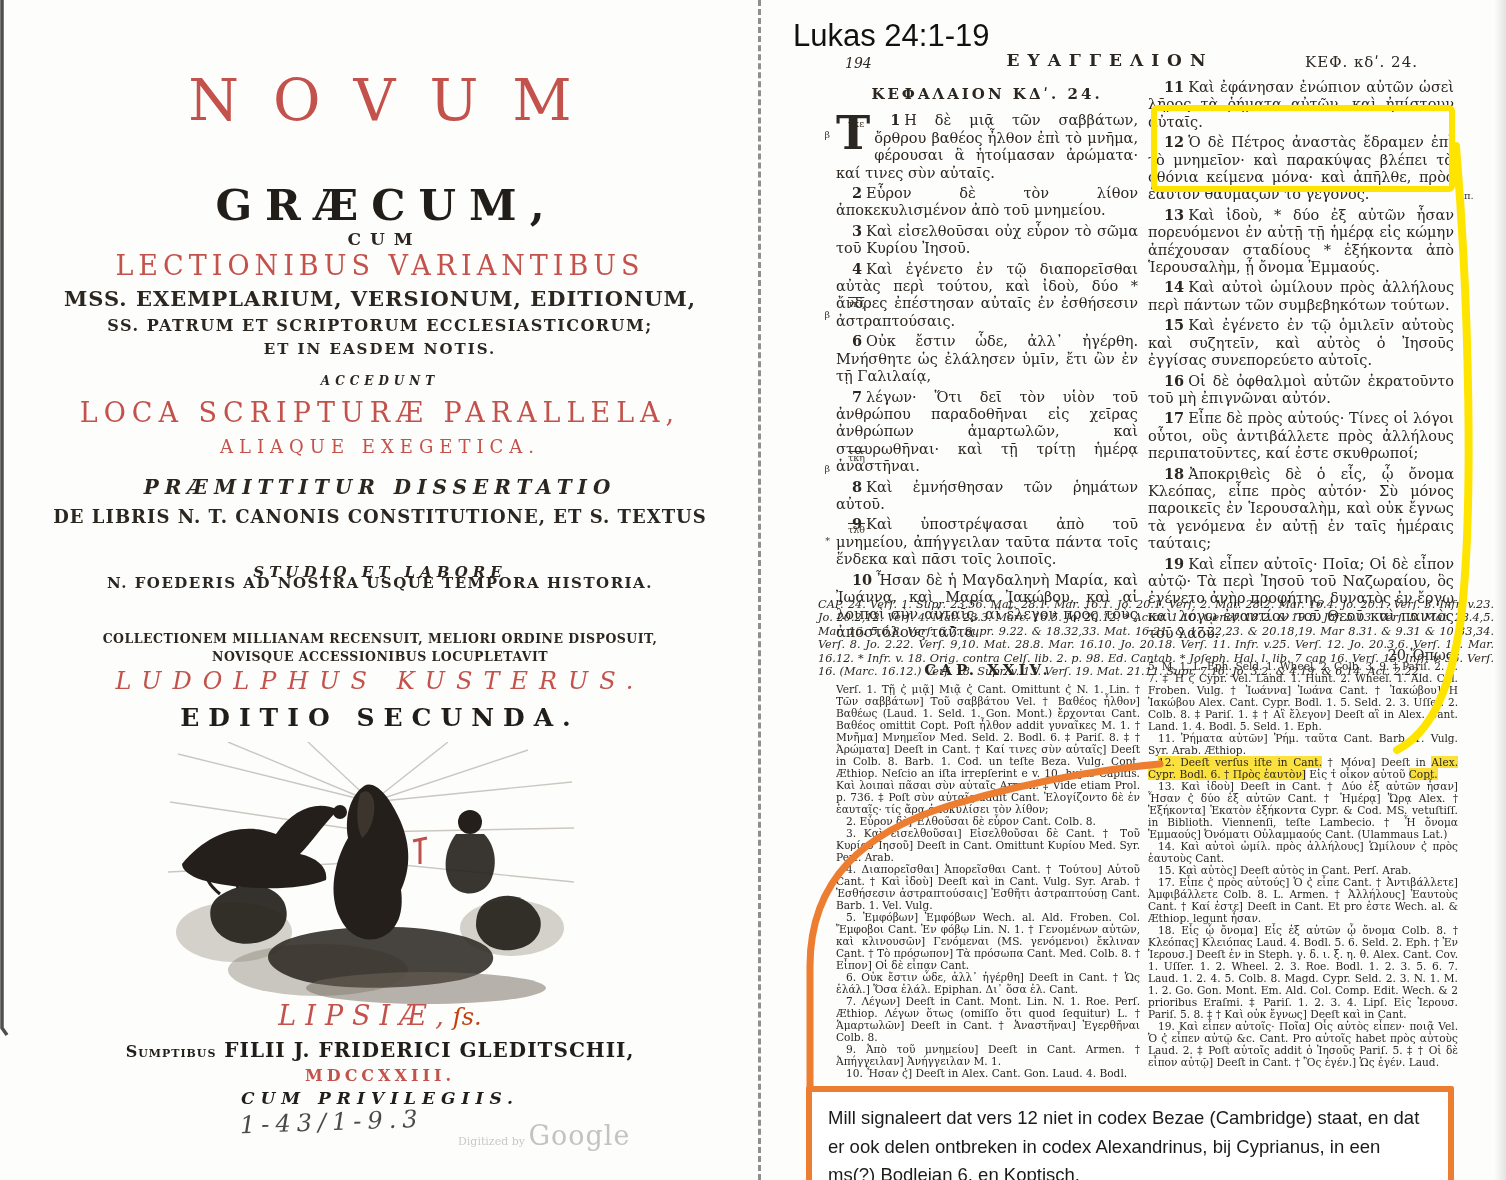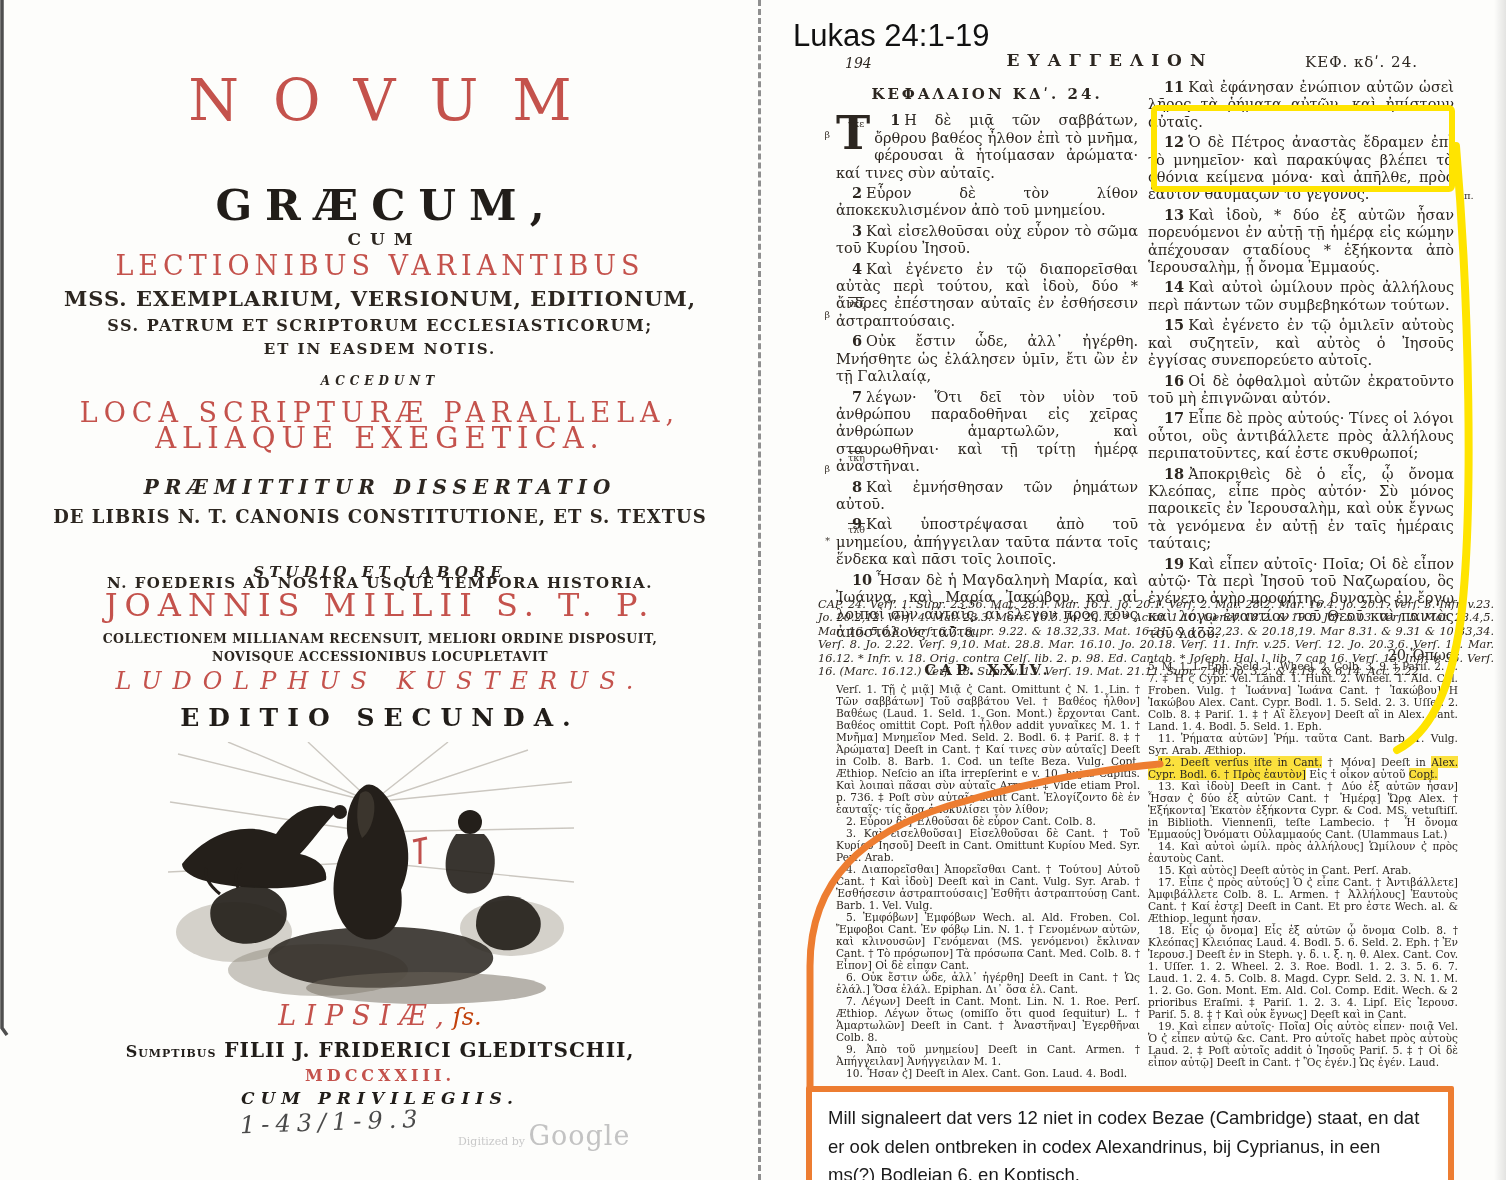--- a/index.html
+++ b/index.html
@@ -12,21 +12,21 @@
   .l0 {top:66px;  font-size:58px;letter-spacing:34px;text-indent:34px;}
   .l1 {top:136px; font-size:55px;letter-spacing:9px;text-indent:9px;}
   .l2 {top:180px; font-size:43px;letter-spacing:13px;text-indent:13px;font-weight:bold;color:#211d19;}
   .l3 {top:229px; font-size:17px;letter-spacing:9px;text-indent:9px;font-weight:bold;}
   .l4 {top:250px; font-size:27px;letter-spacing:5px;}
   .l5 {top:286px; font-size:21px;font-weight:bold;letter-spacing:1px;}
   .l6 {top:316px; font-size:16px;font-weight:bold;letter-spacing:1.5px;}
   .l7 {top:340px; font-size:15px;font-weight:bold;letter-spacing:2px;}
   .l8 {top:374px; font-size:12px;font-style:italic;letter-spacing:5px;font-weight:bold;}
   .l9 {top:397px; font-size:27px;letter-spacing:6px;}
-  .l10{top:421px; font-size:29px;letter-spacing:6px;}
+  .l10{top:436px; font-size:18px;letter-spacing:6px;}
   .l11{top:475px; font-size:20px;font-style:italic;letter-spacing:6px;font-weight:bold;}
   .l12{top:506px; font-size:18px;font-weight:bold;letter-spacing:1px;}
   .l13{top:532px; font-size:15px;font-weight:bold;letter-spacing:1.5px;margin-top:42px;}
   .l14{top:563px; font-size:15px;font-style:italic;letter-spacing:5px;font-weight:bold;}
   .l15{top:586px; font-size:32px;letter-spacing:7px;}
   .l16{top:631px; font-size:12.5px;font-variant:small-caps;font-weight:bold;letter-spacing:.5px;}
   .l17{top:649px; font-size:12.5px;font-variant:small-caps;font-weight:bold;letter-spacing:.5px;}
   .l18{top:667px; font-size:24px;font-style:italic;letter-spacing:11px;}
   .l19{top:703px; font-size:25px;letter-spacing:9px;font-weight:bold;color:#211d19;}
   .engraving{position:absolute;left:168px;top:742px;}
@@ -99,21 +99,20 @@
     <div class="tl l5">MSS. EXEMPLARIUM, VERSIONUM, EDITIONUM,</div>
     <div class="tl l6">SS. PATRUM ET SCRIPTORUM ECCLESIASTICORUM;</div>
     <div class="tl l7">ET IN EASDEM NOTIS.</div>
     <div class="tl l8">ACCEDUNT</div>
     <div class="tl l9 red">LOCA SCRIPTURÆ PARALLELA,</div>
     <div class="tl l10 red">ALIAQUE EXEGETICA.</div>
     <div class="tl l11">PRÆMITTITUR DISSERTATIO</div>
     <div class="tl l12">DE LIBRIS N. T. CANONIS CONSTITUTIONE, ET S. TEXTUS</div>
     <div class="tl l13">N. FOEDERIS AD NOSTRA USQUE TEMPORA HISTORIA.</div>
     <div class="tl l14">STUDIO ET LABORE</div>
-    <div class="tl l15 red">JOANNIS MILLII S. T. P.</div>
     <div class="tl l16">COLLECTIONEM MILLIANAM RECENSUIT, MELIORI ORDINE DISPOSUIT,</div>
     <div class="tl l17">NOVISQUE ACCESSIONIBUS LOCUPLETAVIT</div>
     <div class="tl l18 red">LUDOLPHUS KUSTERUS.</div>
     <div class="tl l19">EDITIO SECUNDA.</div>
 
     <svg class="engraving" width="408" height="262" viewBox="0 0 408 262">
       <g stroke="#a39c91" stroke-width="1.4" opacity="0.55">
         <line x1="204" y1="60" x2="10" y2="12"></line>
           <line x1="204" y1="60" x2="60" y2="0"></line>
         <line x1="204" y1="60" x2="140" y2="0"></line>

